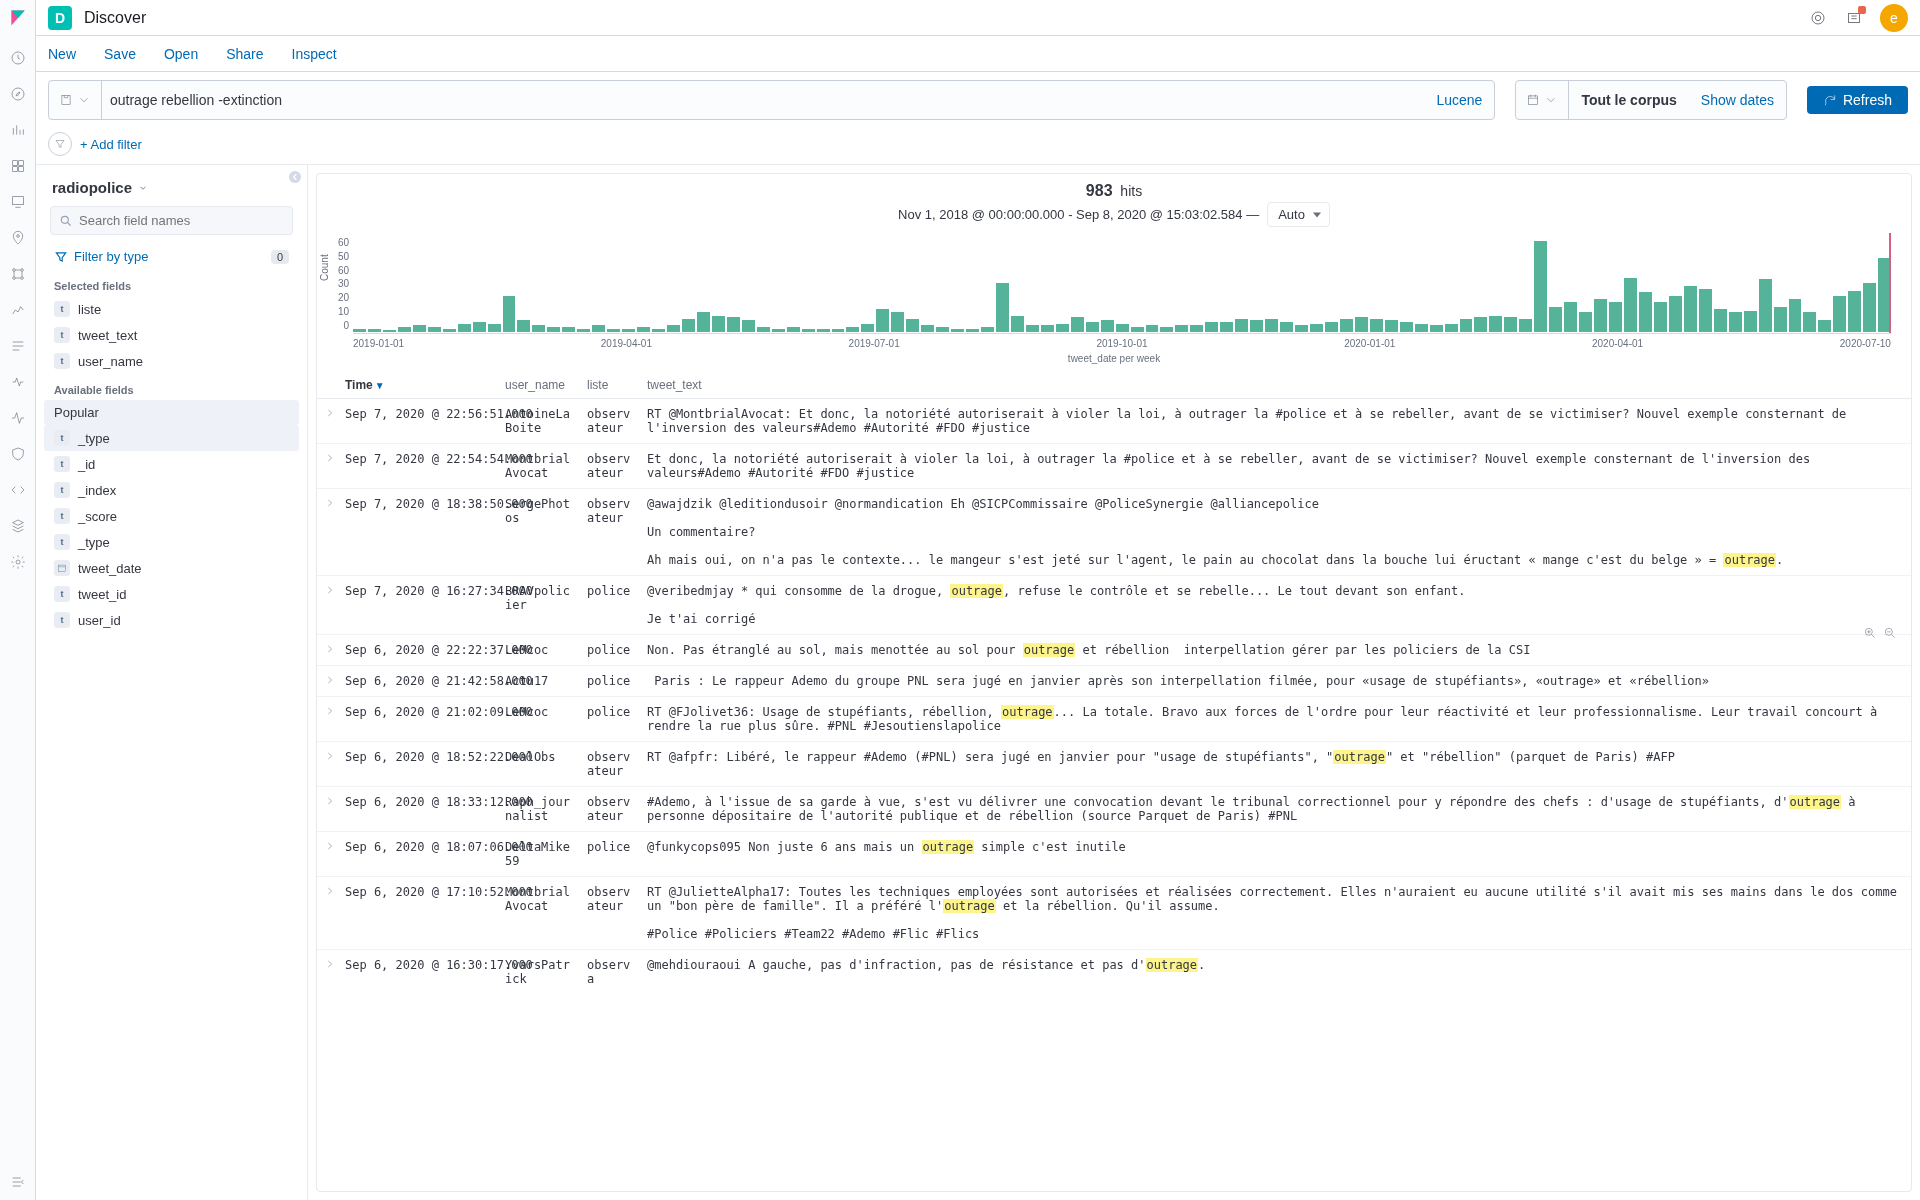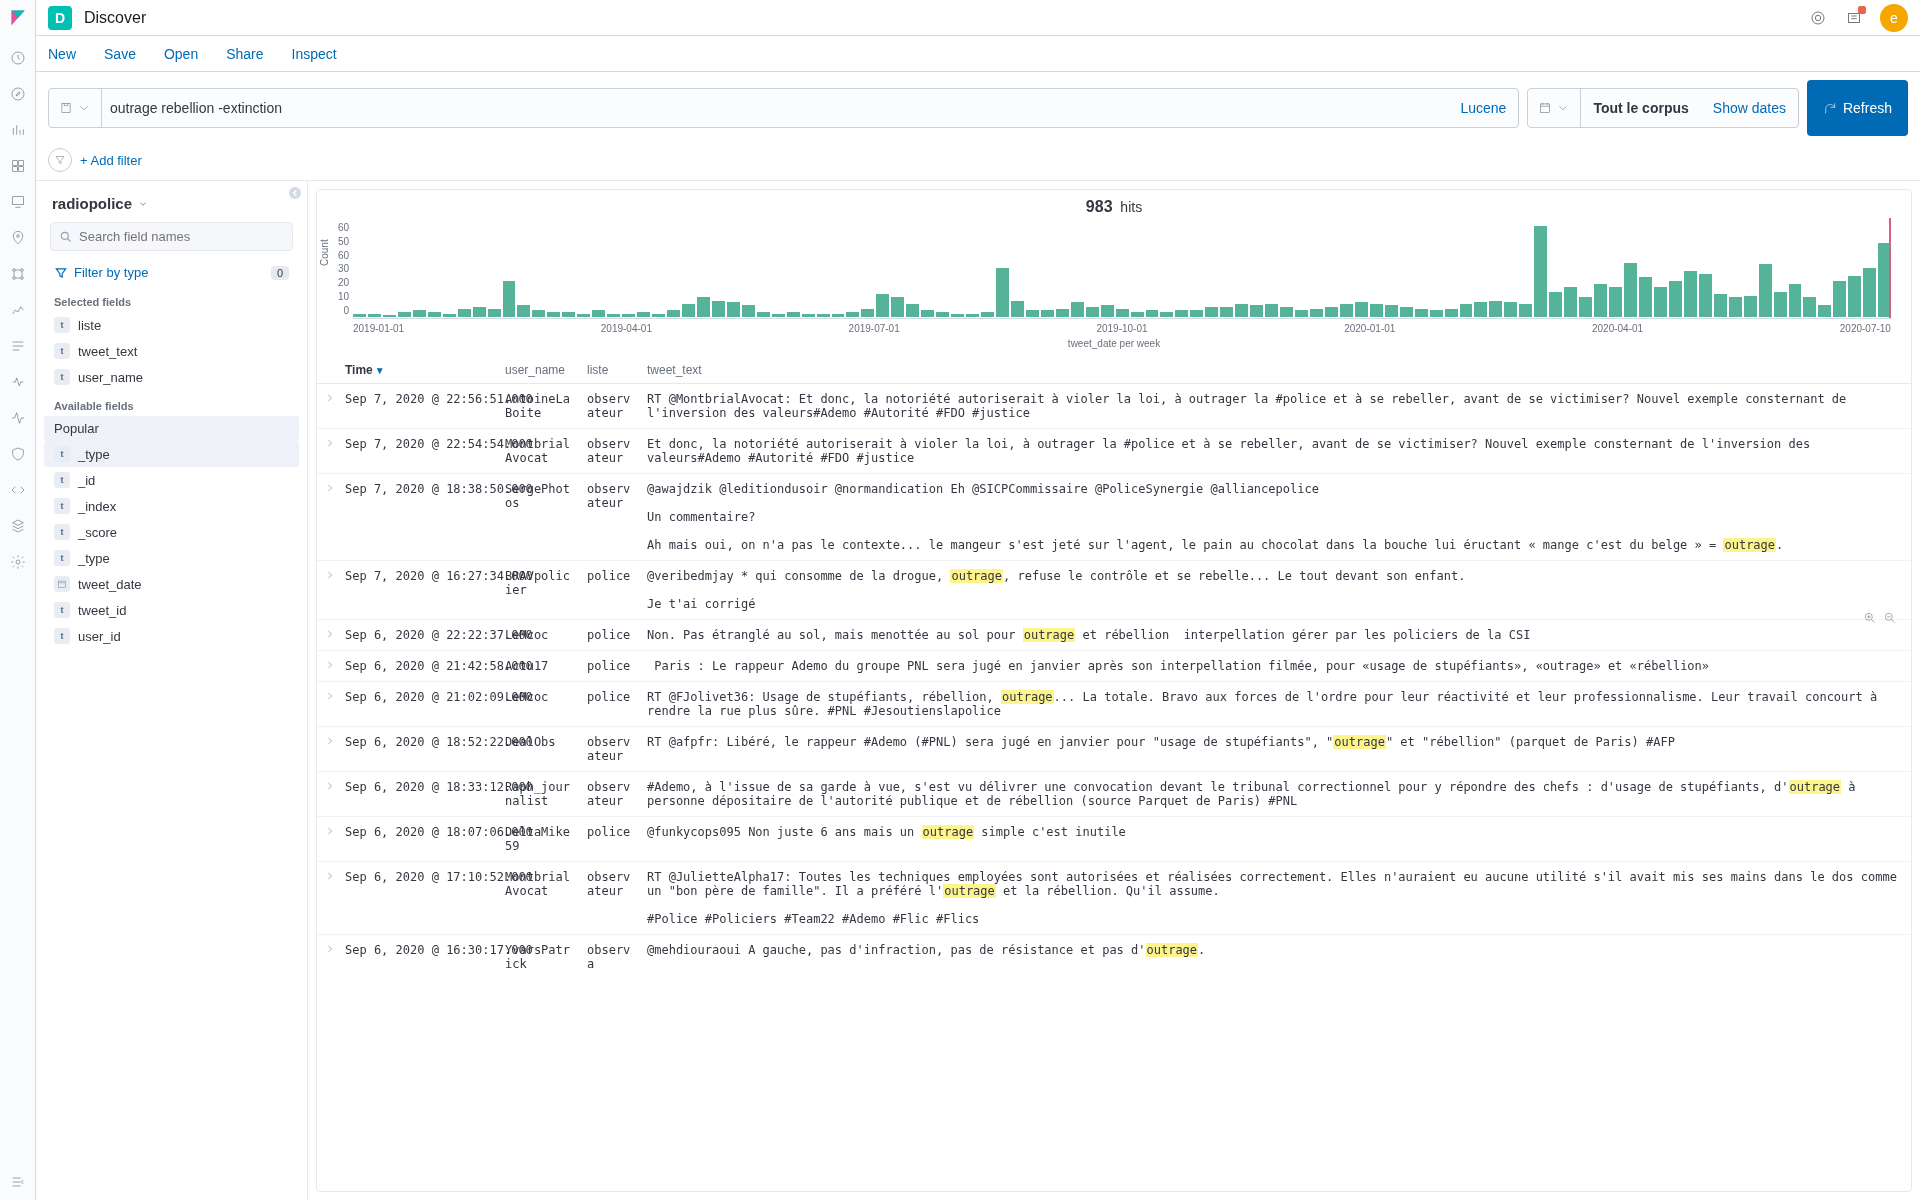--- a/index.html
+++ b/index.html
@@ -14,31 +14,31 @@
 .topbar { height: 36px; border-bottom: 1px solid #d3dae6; display: flex; align-items: center; padding: 0 12px; }
 .app-badge { width: 24px; height: 24px; background: #00bfb3; color: #fff; font-weight: bold; border-radius: 4px; display: flex; align-items: center; justify-content: center; margin-right: 12px; font-size: 14px; }
 .app-title { font-size: 16px; color: #1a1c21; }
 .topbar .tb-spacer { flex: 1; }
 .topbar .tb-icon { width: 28px; height: 28px; display: flex; align-items: center; justify-content: center; margin-left: 8px; cursor: pointer; color: #343741; position: relative; }
 .topbar .tb-icon svg { width: 16px; height: 16px; stroke: currentColor; fill: none; }
 .tb-badge { position: absolute; top: 2px; right: 2px; width: 8px; height: 8px; background: #e7664c; border-radius: 2px; }
 .avatar { width: 28px; height: 28px; border-radius: 50%; background: #f5a700; color: #fff; display: flex; align-items: center; justify-content: center; font-size: 14px; margin-left: 12px; cursor: pointer; }
 .subnav { height: 36px; border-bottom: 1px solid #d3dae6; display: flex; align-items: center; padding: 0 12px; gap: 28px; }
 .subnav a { color: #006bb4; font-size: 14px; cursor: pointer; }
-.querybar { display: flex; align-items: center; padding: 8px 12px; gap: 0; }
+.querybar { display: flex; align-items: center; padding: 8px 12px; gap: 12px; }
 .qb-outline { border: 1px solid #c9cfd9; border-radius: 4px; background: #fbfcfd; display: flex; align-items: center; }
 .qb-seg { display: flex; align-items: center; padding: 0 10px; height: 38px; }
 .qb-seg.border-r { border-right: 1px solid #c9cfd9; }
 .qb-left { flex: 1; margin-right: 8px; }
 .qb-left input { flex: 1; border: none; outline: none; background: transparent; font-size: 14px; padding: 0 8px; height: 36px; color: #343741; }
 .lucene { color: #006bb4; font-size: 14px; padding: 0 12px; cursor: pointer; }
 .qb-right { margin-right: 8px; }
 .date-text { color: #343741; padding: 0 12px; white-space: nowrap; font-weight: bold; }
 .show-dates { color: #006bb4; cursor: pointer; padding: 0 12px; white-space: nowrap; }
-.refresh-btn { background: #006bb4; color: #fff; border: none; border-radius: 4px; padding: 0 16px; height: 56px; font-size: 14px; cursor: pointer; display: flex; align-items: center; gap: 6px; }
+.refresh-btn { background: #006bb4; color: #fff; border: none; border-radius: 4px; padding: 0 16px; height: 28px; font-size: 14px; cursor: pointer; display: flex; align-items: center; gap: 6px; }
 .refresh-btn svg { width: 14px; height: 14px; stroke: #fff; fill: none; }
 .filterbar { display: flex; align-items: center; padding: 4px 12px 8px; gap: 8px; border-bottom: 1px solid #e6e9ee; }
 .filter-icon { width: 24px; height: 24px; border: 1px solid #c9cfd9; border-radius: 50%; display: flex; align-items: center; justify-content: center; color: #69707d; cursor: pointer; }
 .filter-icon svg { width: 12px; height: 12px; stroke: currentColor; fill: none; }
 .add-filter { color: #006bb4; font-size: 13px; cursor: pointer; }
 .workspace { flex: 1; display: flex; min-height: 0; }
 .sidebar { width: 272px; border-right: 1px solid #e6e9ee; padding: 10px 8px; overflow-y: auto; position: relative; background: #fff; }
 .sidebar-collapse { position: absolute; right: 4px; top: 4px; width: 16px; height: 16px; color: #98a2b3; cursor: pointer; }
 .pattern-row { display: flex; align-items: center; gap: 6px; padding: 4px 8px 10px; }
 .pattern-name { font-weight: 600; font-size: 15px; }
@@ -358,20 +358,24 @@
               <span>user_id</span>
             </div>
           </div>
       </div>
 
       <div class="results">
         <div class="results-inner">
           <div class="hits-row">
             <span class="hn">983</span>&nbsp;&nbsp;<span>hits</span>
           </div>
+          <div class="daterow">
+            <span>Nov 1, 2018 @ 00:00:00.000 - Sep 8, 2020 @ 15:03:02.584 —</span>
+            <div class="interval-sel">Auto</div>
+          </div>
           <div class="histo">
             <div class="histo-y">
               <div class="histo-ylabel">Count</div>
               <div id="yticks" style="display:flex;flex-direction:column;justify-content:space-between;height:100%;align-items:flex-end;">
                   <span>60</span>
                   <span>50</span>
                   <span>60</span>
                   <span>30</span>
                   <span>20</span>
                   <span>10</span>

